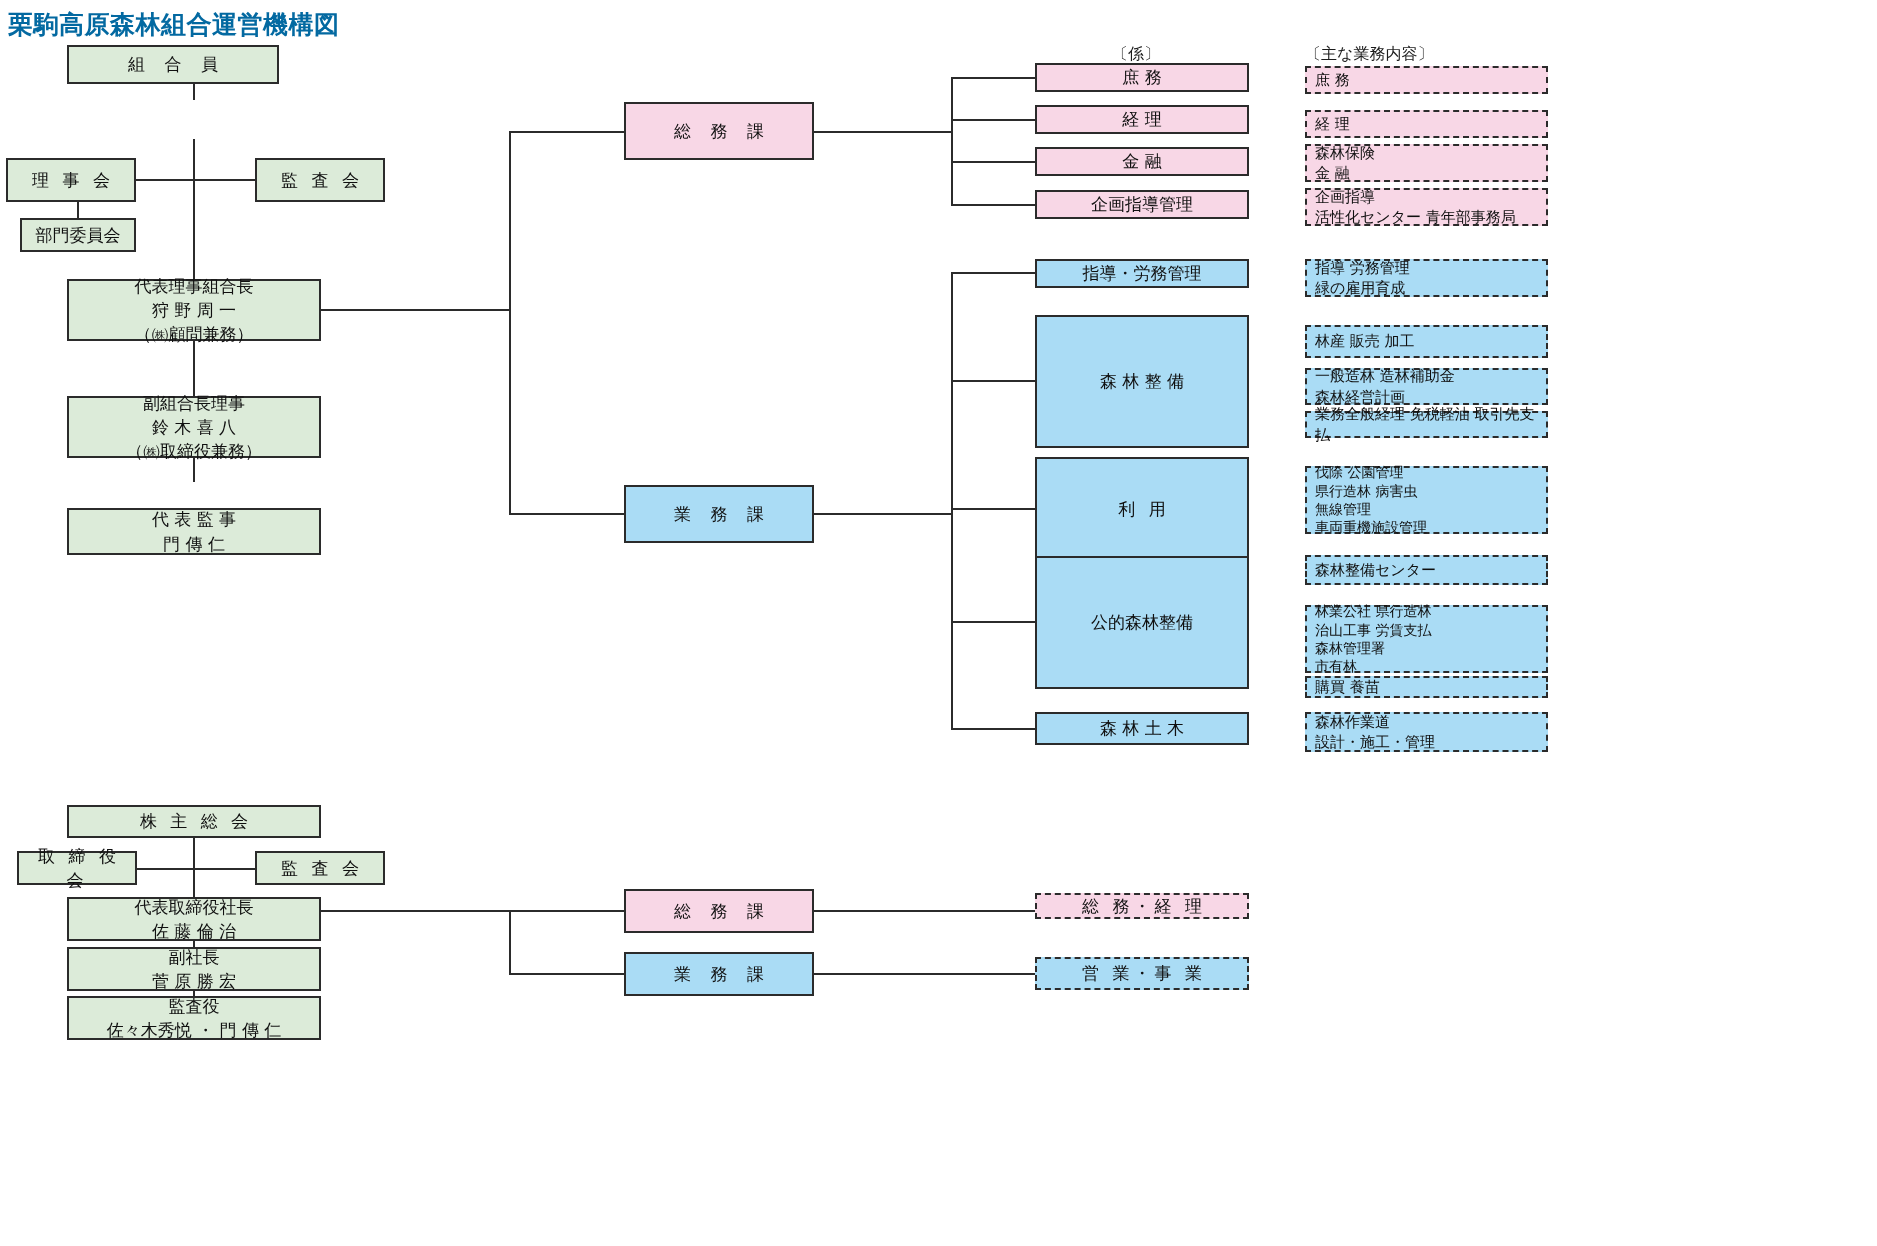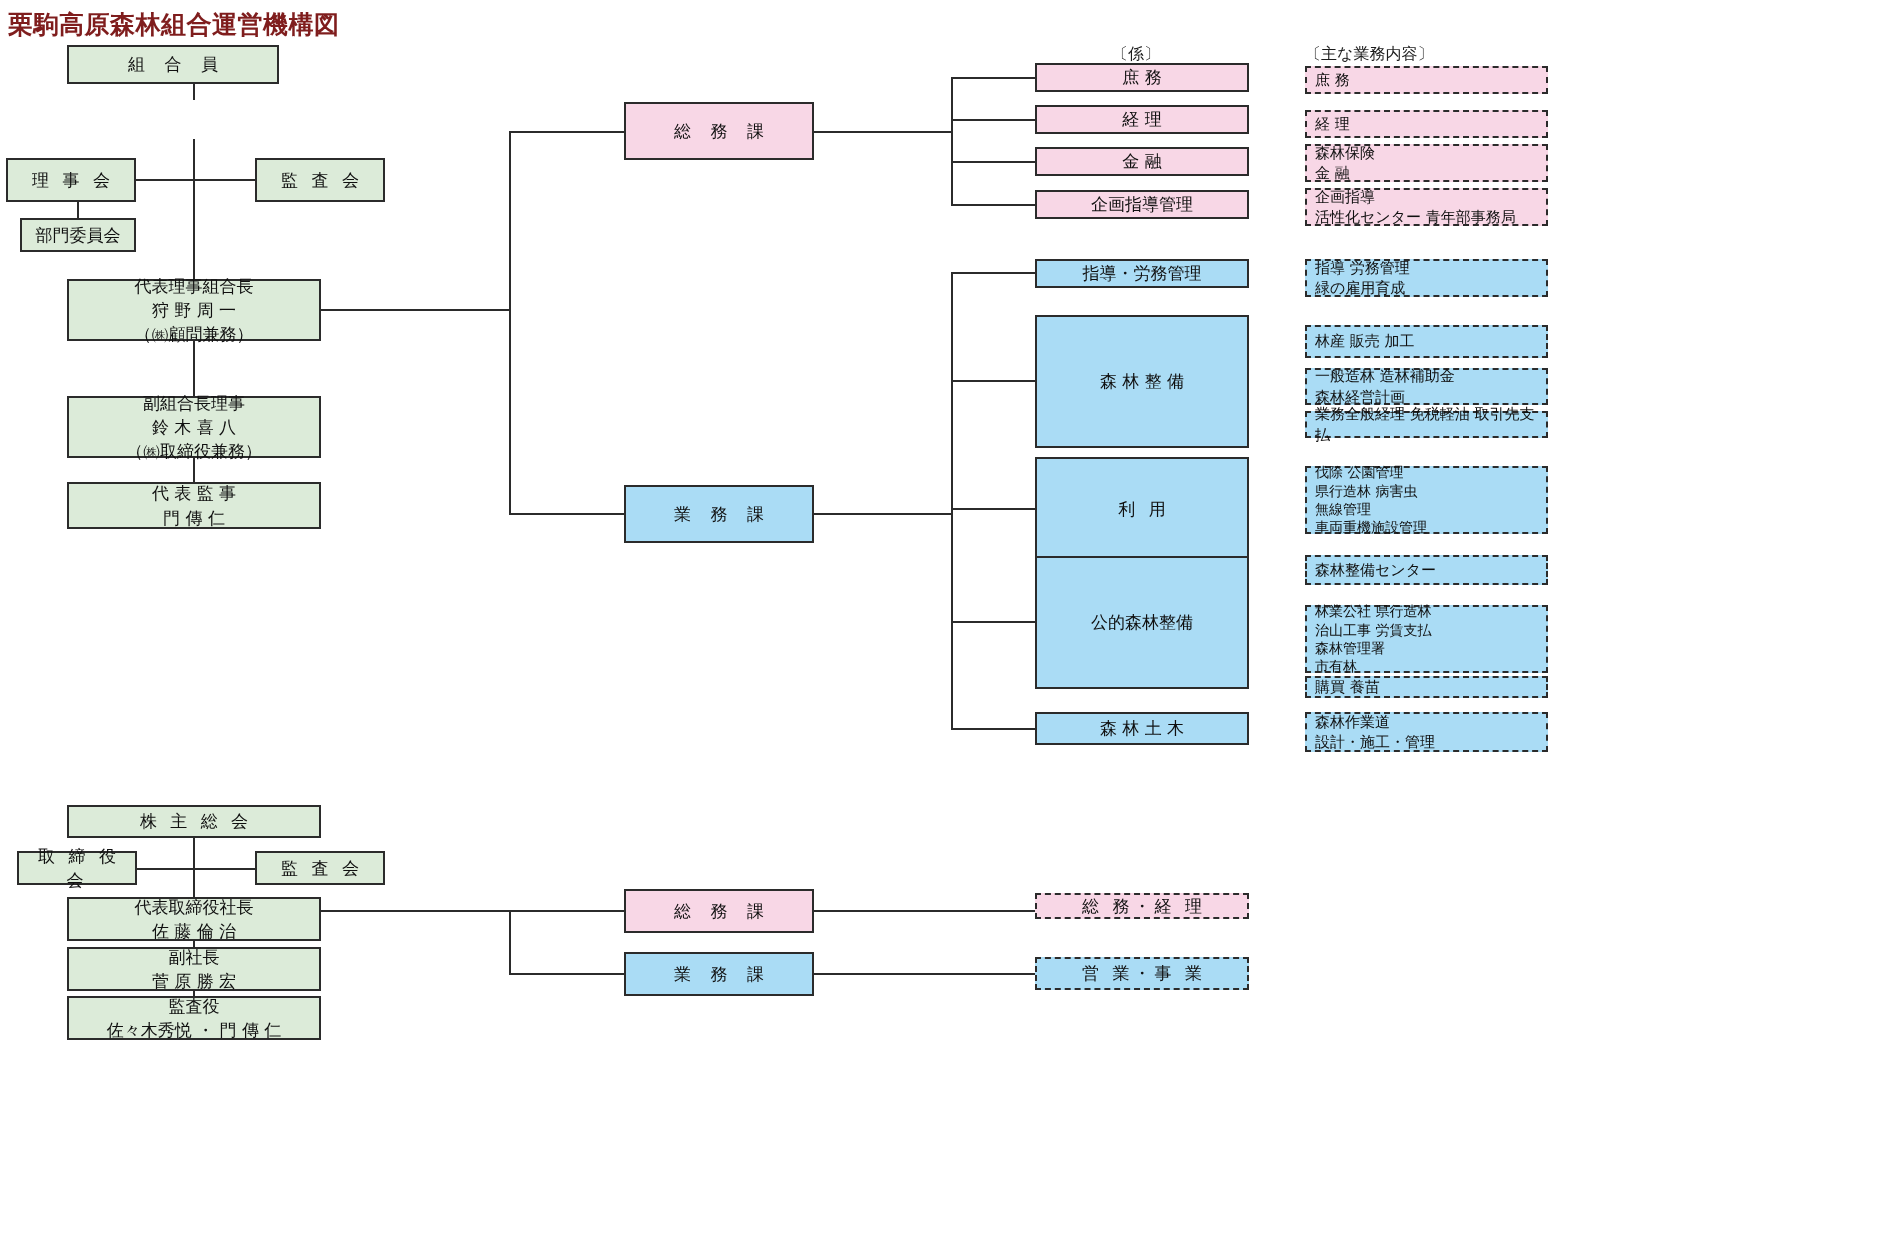--- a/index.html
+++ b/index.html
@@ -16,21 +16,21 @@
     width: 1877px;
     height: 1246px;
     overflow: hidden;
     background: #ffffff;
   }
   .title {
     position: absolute;
     font-size: 25px;
     font-weight: bold;
     letter-spacing: 0.5px;
-    color: #7f1d1d;
+    color: #0369a1;
     white-space: nowrap;
   }
   .colhdr {
     position: absolute;
     font-size: 16px;
     color: #1c1c1c;
     white-space: nowrap;
   }
   
   .box {
@@ -85,21 +85,21 @@
   <div class="box green" style="left:20px; top:218px; width:116px; height:34px;">部門委員会</div>
 
   <div class="box green" style="left:67px; top:279px; width:254px; height:62px;">代表理事組合長
 狩 野 周 一
 （㈱顧問兼務）</div>
 
   <div class="box green" style="left:67px; top:396px; width:254px; height:62px;">副組合長理事
 鈴 木 喜 八
 （㈱取締役兼務）</div>
 
-  <div class="box green" style="left:67px; top:482px; width:254px; height:47px;">代 表 監 事
+  <div class="box green" style="left:67px; top:508px; width:254px; height:47px;">代 表 監 事
 門 傳  仁</div>
 
   <div class="ln v" style="left:193px; top:84px; height:16px;"></div>
   <div class="ln v" style="left:193px; top:139px; height:140px;"></div>
   <div class="ln h" style="left:136px; top:179px; width:57px;"></div>
   <div class="ln h" style="left:193px; top:179px; width:62px;"></div>
   <div class="ln v" style="left:77px;  top:202px; height:16px;"></div>
   <div class="ln v" style="left:193px; top:341px; height:55px;"></div>
   <div class="ln v" style="left:193px; top:458px; height:24px;"></div>
 

